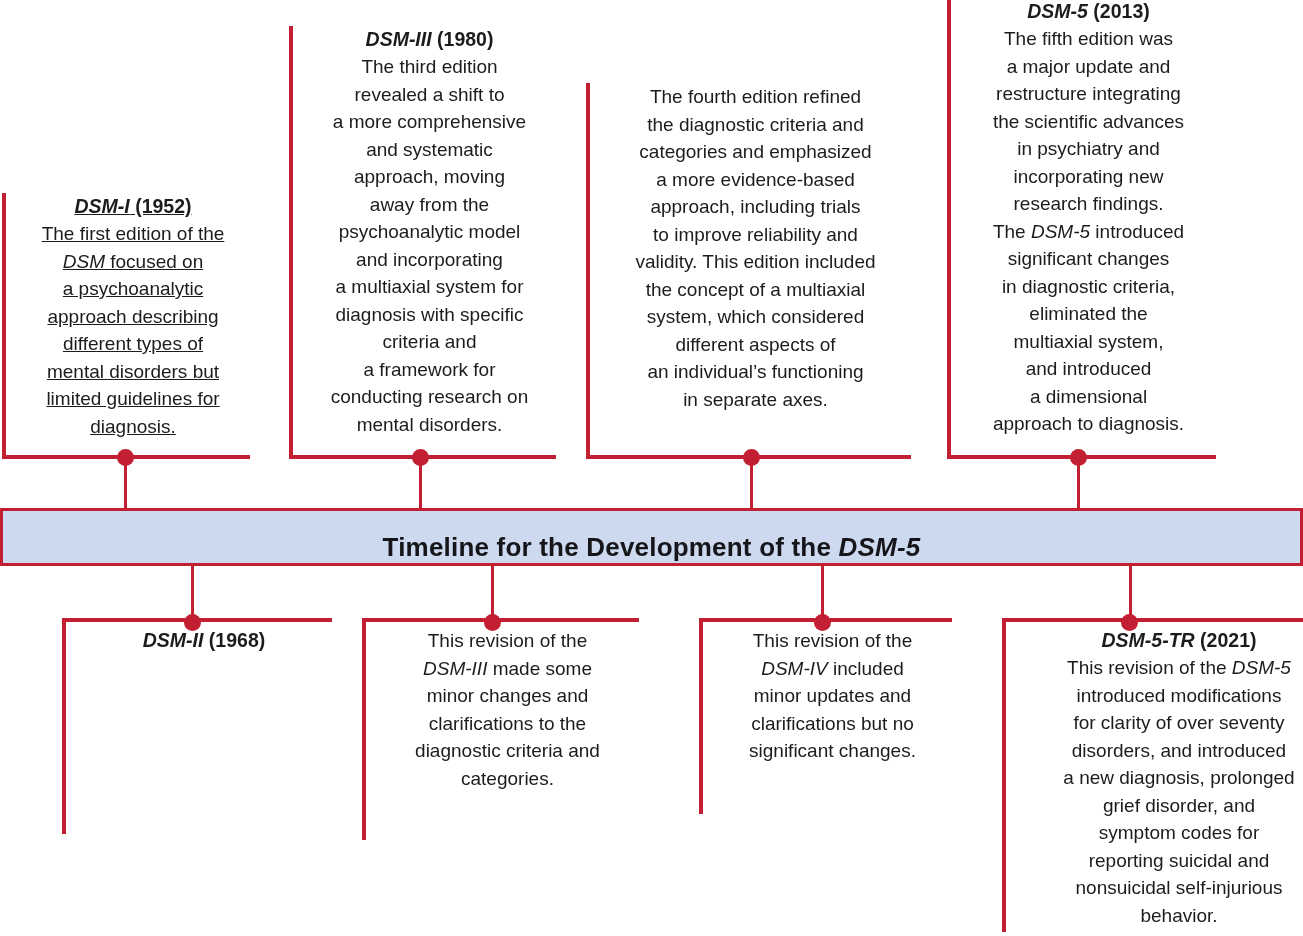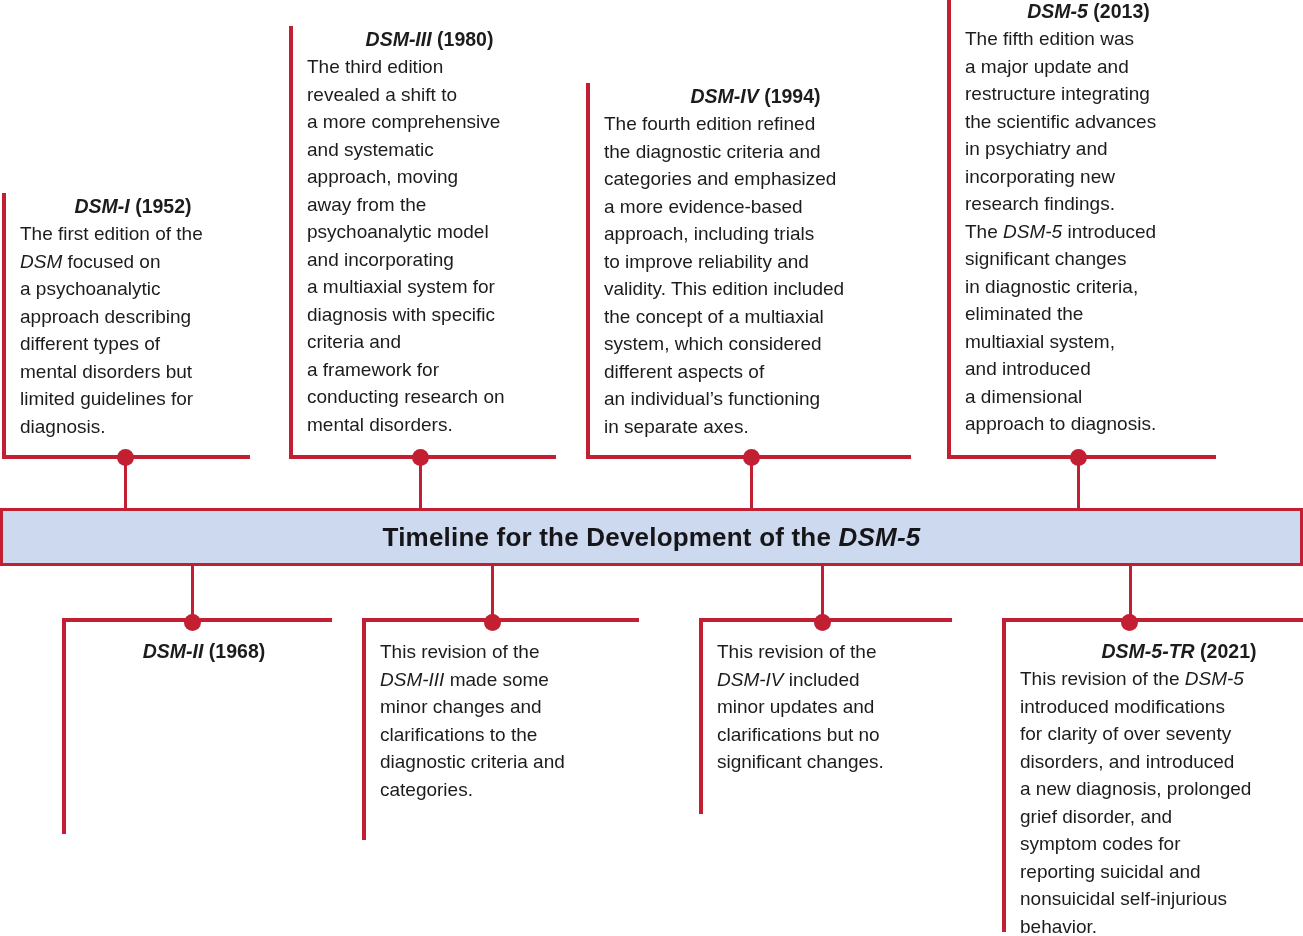--- a/index.html
+++ b/index.html
@@ -10,41 +10,41 @@
   }
   html,body{margin:0;padding:0;}
   body{
     width:1303px;height:936px;position:relative;overflow:hidden;
     background:var(--bg);color:var(--text);
     font-family:"Liberation Sans", sans-serif;
   }
   .stage{position:absolute;inset:0;}
   .block{position:absolute;box-sizing:border-box;padding-left:14px;padding-right:4px;}
   .block.top-row{border-left:4px solid var(--red);border-bottom:4px solid var(--red);}
-  .block.bottom-row{border-left:4px solid var(--red);border-top:4px solid var(--red);padding-top:16px;}
+  .block.bottom-row{border-left:4px solid var(--red);border-top:4px solid var(--red);padding-top:5px;}
   .entry-title{
     font-weight:bold;font-style:normal;font-size:19.5px;line-height:27px;
     text-align:center;white-space:pre-line;
   }
   .entry-title i{font-style:italic;}
   .entry-body{
-    font-size:19px;line-height:27.5px;white-space:pre-line;text-align:left;
+    font-size:19px;line-height:27.5px;white-space:pre-line;text-align:center;
   }
   .banner{
     position:absolute;left:0;top:508px;width:1303px;height:58px;box-sizing:border-box;
     background:var(--banner-fill);border:3px solid var(--red);
-    display:flex;align-items:center;justify-content:center;
+    display:flex;align-items:flex-end;justify-content:center;
   }
   .banner-title{
     font-size:26px;font-weight:bold;letter-spacing:0.2px;color:#16161a;
   }
   .connector{position:absolute;width:3px;background:var(--red);}
   .dot{position:absolute;width:17px;height:17px;border-radius:50%;background:var(--red);}
   
-  #b-dsm-i      {left:2px;   top:193px; width:248px; height:266px;}
+  #b-dsm-i      {left:2px;   top:193px; width:248px; height:266px;text-decoration:underline;}
   #b-dsm-iii    {left:289px; top:26px;  width:267px; height:433px;}
   #b-dsm-iv     {left:586px; top:83px;  width:325px; height:376px;}
   #b-dsm-5      {left:947px; top:-2px;  width:269px; height:461px;}
   #b-dsm-ii     {left:62px;  top:618px; width:270px; height:216px;}
   #b-dsm-iii-r  {left:362px; top:618px; width:277px; height:222px;}
   #b-dsm-iv-tr  {left:699px; top:618px; width:253px; height:196px;}
   #b-dsm-5-tr   {left:1002px;top:618px; width:340px; height:314px;}
   #c1{left:124px;top:450px;height:61px;} #c2{left:419px;top:450px;height:61px;}
   #c3{left:750px;top:450px;height:61px;} #c4{left:1077px;top:450px;height:61px;}
   #c5{left:191px;top:563px;height:58px;} #c6{left:491px;top:563px;height:58px;}
@@ -61,21 +61,20 @@
 
   <div id="b-dsm-i" class="block top-row">
     <div class="entry-title"><i>DSM-I</i> (1952)</div>
     <div class="entry-body">The first edition of the<br><i>DSM</i> focused on<br>a psychoanalytic<br>approach describing<br>different types of<br>mental disorders but<br>limited guidelines for<br>diagnosis.</div>
   </div>
   <div id="b-dsm-iii" class="block top-row">
     <div class="entry-title"><i>DSM-III</i> (1980)</div>
     <div class="entry-body">The third edition<br>revealed a shift to<br>a more comprehensive<br>and systematic<br>approach, moving<br>away from the<br>psychoanalytic model<br>and incorporating<br>a multiaxial system for<br>diagnosis with specific<br>criteria and<br>a framework for<br>conducting research on<br>mental disorders.</div>
   </div>
   <div id="b-dsm-iv" class="block top-row">
-    <div class="entry-title"><i>DSM-IV</i> (1994)</div>
     <div class="entry-body">The fourth edition refined<br>the diagnostic criteria and<br>categories and emphasized<br>a more evidence-based<br>approach, including trials<br>to improve reliability and<br>validity. This edition included<br>the concept of a multiaxial<br>system, which considered<br>different aspects of<br>an individual’s functioning<br>in separate axes.</div>
   </div>
   <div id="b-dsm-5" class="block top-row">
     <div class="entry-title"><i>DSM-5</i> (2013)</div>
     <div class="entry-body">The fifth edition was<br>a major update and<br>restructure integrating<br>the scientific advances<br>in psychiatry and<br>incorporating new<br>research findings.<br>The <i>DSM-5</i> introduced<br>significant changes<br>in diagnostic criteria,<br>eliminated the<br>multiaxial system,<br>and introduced<br>a dimensional<br>approach to diagnosis.</div>
   </div>
 
   <div id="c1" class="connector"></div>
   <div id="c2" class="connector"></div>
   <div id="c3" class="connector"></div>

